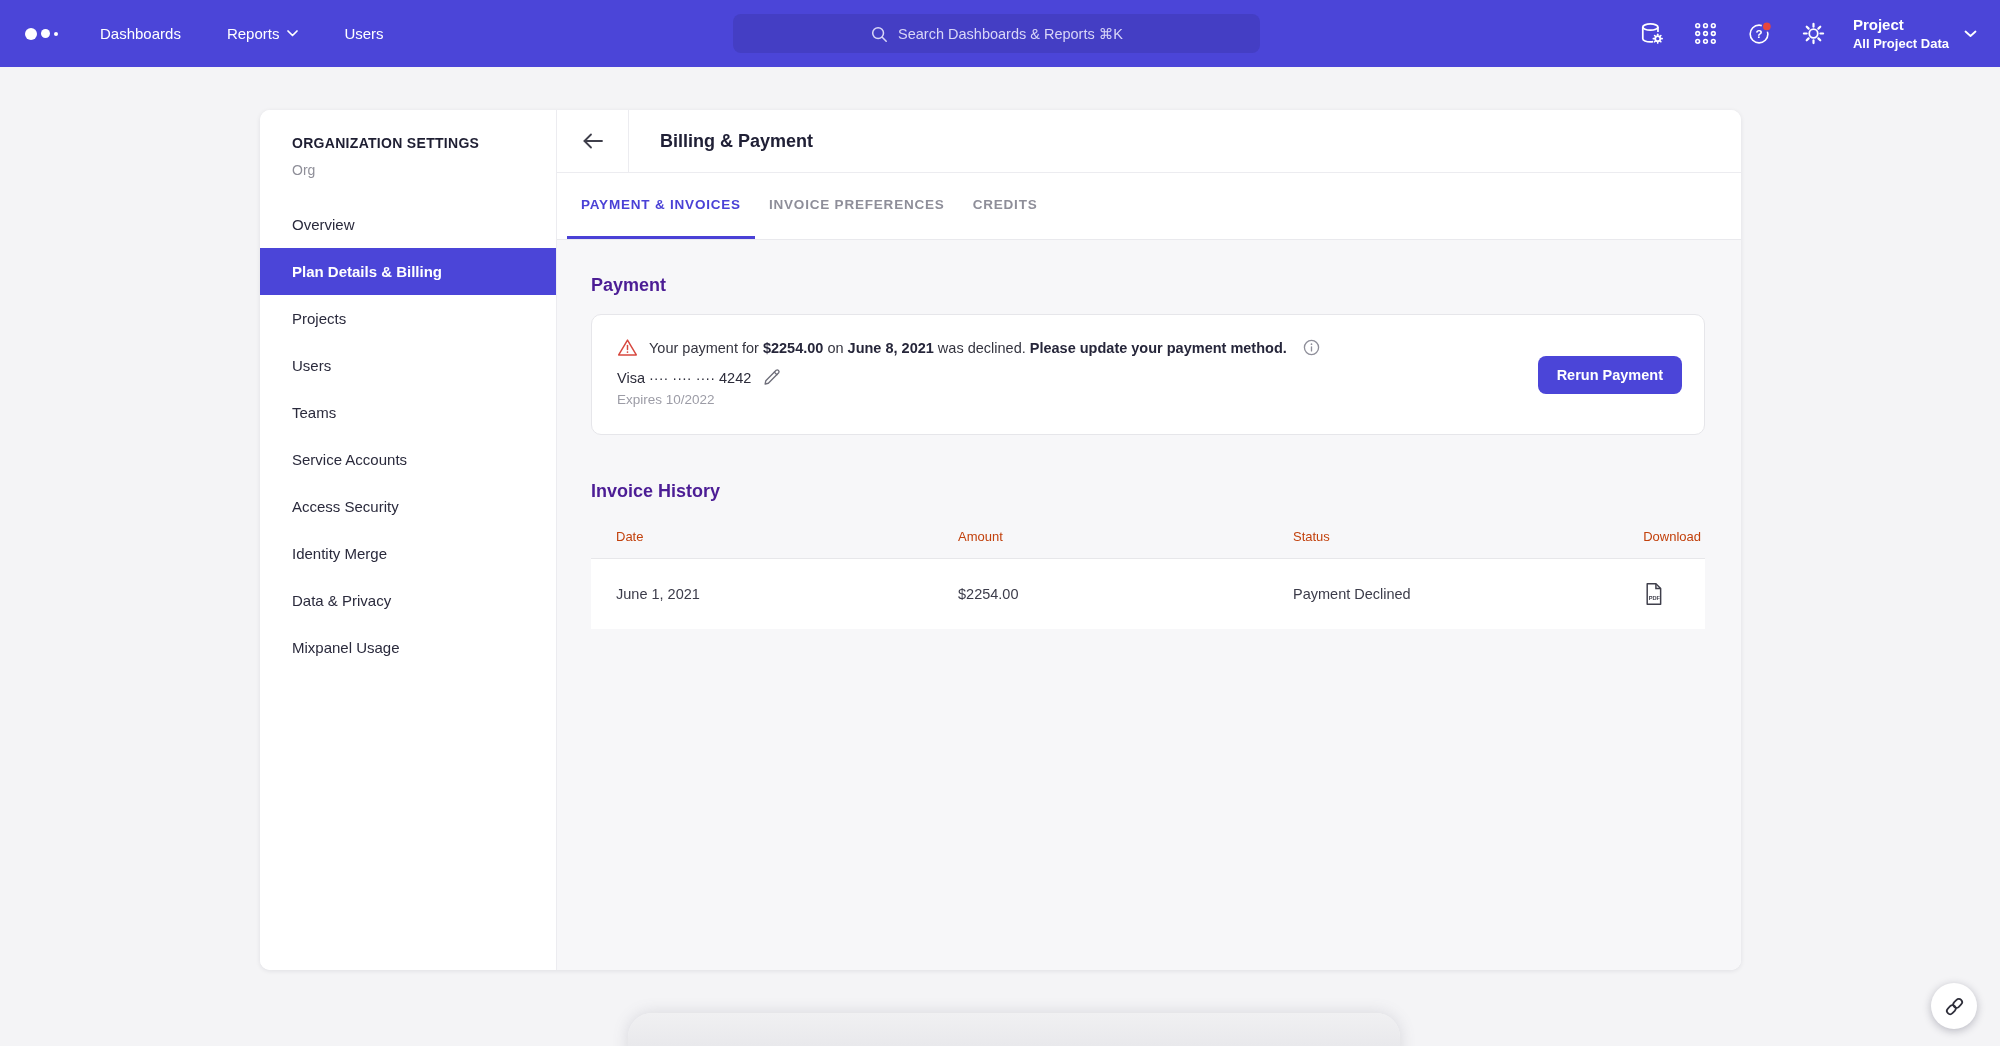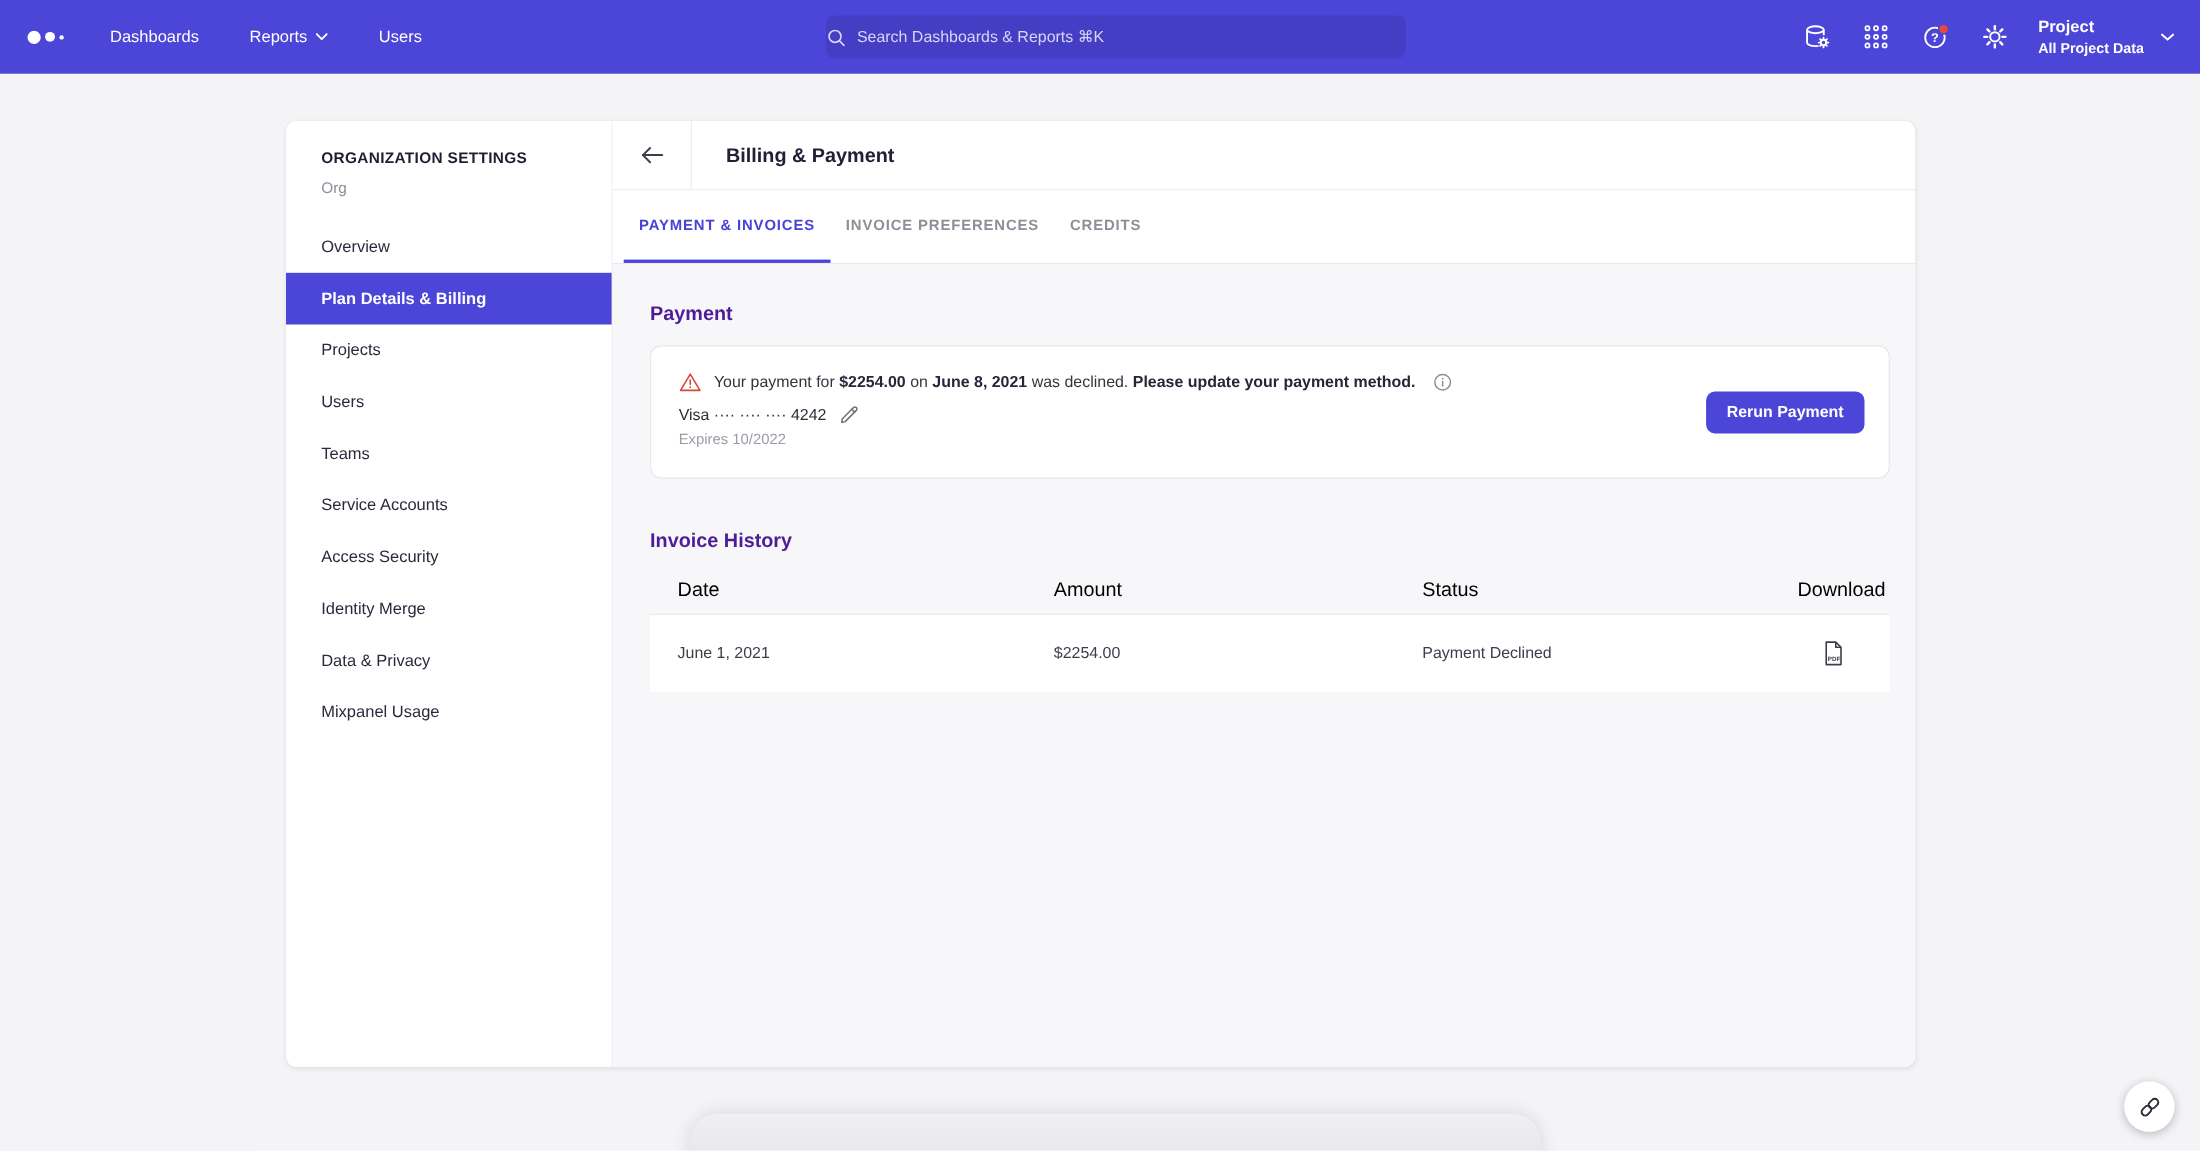--- a/index.html
+++ b/index.html
@@ -19,23 +19,23 @@
   .logo { display:flex; align-items:center; gap:4px; margin-left:25px; cursor:pointer; }
   .logo .d1 { width:12px; height:12px; border-radius:50%; background:#fff; }
   .logo .d2 { width:9px;  height:9px;  border-radius:50%; background:#fff; }
   .logo .d3 { width:4px;  height:4px;  border-radius:50%; background:#fff; }
   .nav-links { display:flex; align-items:center; gap:46px; margin-left:42px; }
   .nav-link {
     color:#fff; font-size:15px; font-weight:500; cursor:pointer;
     display:flex; align-items:center; gap:8px;
   }
   .nav-search {
-    position:absolute; left:751px; top:14px; width:527px; height:39px;
+    position:absolute; left:733px; top:14px; width:527px; height:39px;
     background:#443ec4; border-radius:8px; color:#d8d6f7;
-    display:flex; align-items:center; gap:10px;
+    display:flex; align-items:center; justify-content:center; gap:10px;
     font-size:14.5px; cursor:text;
   }
   .nav-right { position:absolute; right:23px; top:0; height:67px; display:flex; align-items:center; }
   .nav-icon-btn {
     width:26px; height:26px; margin-left:28px; color:#fff; cursor:pointer;
     display:flex; align-items:center; justify-content:center;
   }
   .project-switcher { display:flex; align-items:center; margin-left:26px; cursor:pointer; color:#fff; }
   .project-text { display:flex; flex-direction:column; gap:3px; }
   .project-label { font-size:15px; font-weight:700; }
@@ -92,21 +92,21 @@
   .rerun-btn {
     position:absolute; right:22px; top:50%; transform:translateY(-50%);
     height:38px; padding:0 19px; border:none; border-radius:8px;
     background:#4b45d8; color:#fff; font-size:14.5px; font-weight:700;
     font-family:Liberation Sans, sans-serif; cursor:pointer;
   }
 
   .invoice-heading { margin-top:46px; }
   .inv-table { margin-top:12px; }
   .t-head, .t-row { display:grid; grid-template-columns:367px 335px 341px 1fr; align-items:center; }
-  .t-head { height:44px; font-size:18px; color:#000000; }
+  .t-head { height:44px; font-size:13px; color:#c2410c; }
   .t-head .c-date { padding-left:25px; }
   .t-head .c-download { text-align:right; padding-right:4px; }
   .t-row {
     height:71px; background:#fff; border-top:1px solid #e7e7ea;
     font-size:14.5px; color:#3c3c4a;
   }
   .t-row .c-date { padding-left:25px; }
   .t-row .c-download { display:flex; justify-content:flex-end; padding-right:41px; }
   .pdf-btn { display:flex; cursor:pointer; }
 

